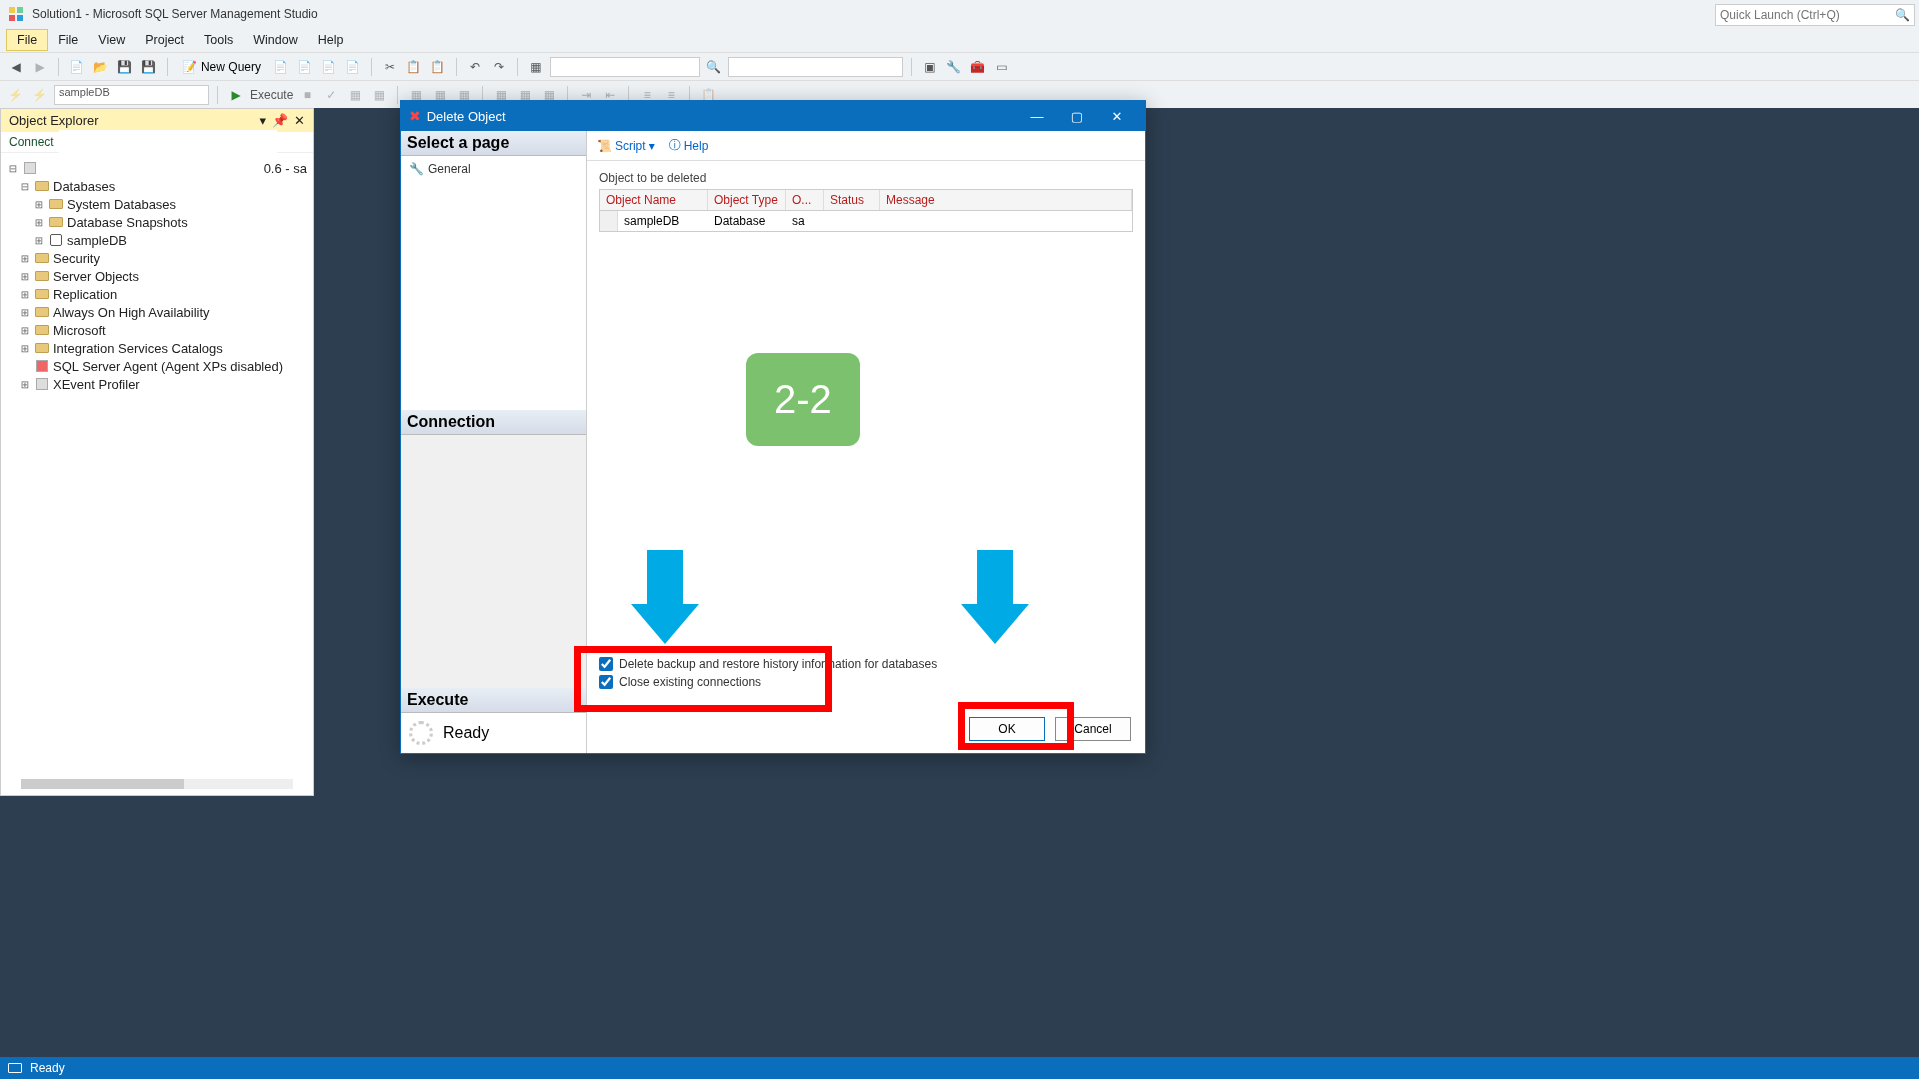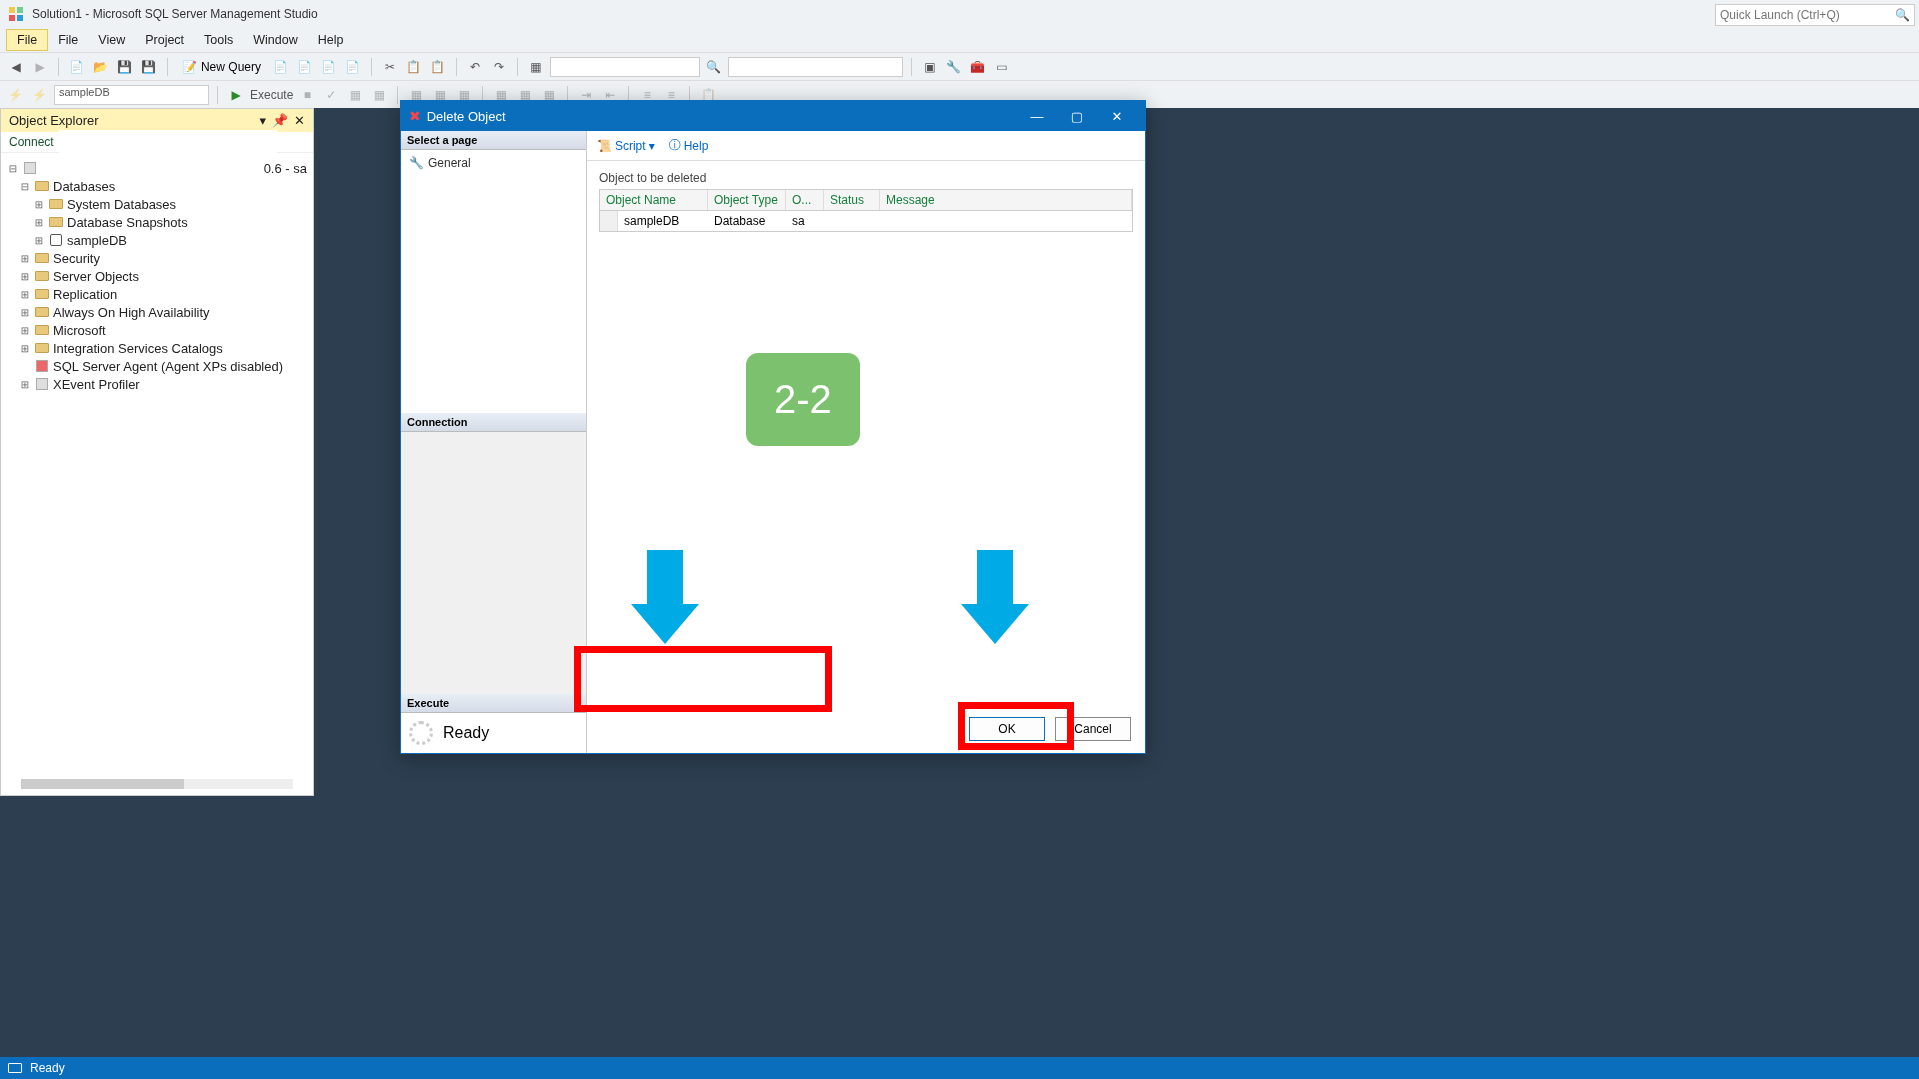--- a/index.html
+++ b/index.html
@@ -50,35 +50,35 @@
 .explorer-scroll .thumb { width: 60%; height: 100%; background: #ccc; }
 
 
 .dialog { position: absolute; top: -8px; left: 400px; width: 746px; height: 654px; background: #fff; box-shadow: 0 4px 20px rgba(0,0,0,0.3); border: 1px solid #0a6ebd; }
 .dialog-titlebar { background: #0a6ebd; color: #fff; height: 30px; display: flex; align-items: center; padding: 0 8px; font-size: 13px; }
 .dialog-titlebar .dlg-icon { margin-right: 6px; color: #ff4444; font-size: 14px; }
 .dialog-titlebar .spacer { flex: 1; }
 .dialog-titlebar .winbtn { width: 40px; height: 30px; display: flex; align-items: center; justify-content: center; cursor: pointer; }
 .dialog-body { display: flex; height: calc(100% - 30px); }
 .dialog-left { width: 186px; border-right: 1px solid #ccc; display: flex; flex-direction: column; }
-.dlg-section-head { background: linear-gradient(#e8eef5, #d5dce8); padding: 3px 6px; font-size: 11px; font-weight: 600; border-bottom: 1px solid #bbb; }
+.dlg-section-head { background: linear-gradient(#e8eef5, #d5dce8); padding: 3px 6px; font-size: 16px; font-weight: 600; border-bottom: 1px solid #bbb; }
 .dlg-section-body { flex: 1; padding: 4px 8px; font-size: 12px; color: #333; }
 .dlg-section-body.conn { background: #f0f0f0; min-height: 130px; }
 .dlg-section-body .page-item { display: flex; align-items: center; gap: 4px; padding: 2px 0; }
 .progress-row { display: flex; align-items: center; gap: 10px; padding: 8px; }
 .spinner { width: 24px; height: 24px; border: 3px dotted #ccc; border-radius: 50%; }
 
 .dialog-right { flex: 1; display: flex; flex-direction: column; }
 .dlg-toolbar { padding: 6px 10px; font-size: 12px; color: #333; border-bottom: 1px solid #ddd; display: flex; gap: 14px; align-items: center; }
 .dlg-toolbar .link { color: #0066cc; cursor: pointer; display: flex; align-items: center; gap: 3px; }
 .dlg-content { padding: 10px 12px; font-size: 12px; flex: 1; position: relative; }
 .dlg-label { color: #444; margin-bottom: 4px; }
 .dlg-grid { border: 1px solid #ccc; }
 .dlg-grid-head { display: flex; background: #f5f5f5; border-bottom: 1px solid #ccc; }
-.dlg-grid-head .col { padding: 3px 6px; border-right: 1px solid #ddd; font-size: 12px; color: #15803d; }
+.dlg-grid-head .col { padding: 3px 6px; border-right: 1px solid #ddd; font-size: 12px; color: #b91c1c; }
 .dlg-grid-row { display: flex; }
 .dlg-grid-row .col { padding: 3px 6px; font-size: 12px; }
 .col-name { width: 108px; }
 .col-type { width: 78px; }
 .col-owner { width: 38px; }
 .col-status { width: 56px; }
 .col-msg { flex: 1; }
 .dlg-grid-row .rowhead { width: 18px; background: #f0f0f0; border-right: 1px solid #ddd; }
 
 
@@ -365,20 +365,30 @@
             <div class="dlg-grid-row">
               <div class="rowhead"></div>
               <div class="col" style="width:90px;">sampleDB</div>
               <div class="col col-type">Database</div>
               <div class="col col-owner">sa</div>
               <div class="col col-status"></div>
               <div class="col col-msg"></div>
             </div>
           </div>
 
+          <div style="position:absolute; left:12px; bottom:62px;">
+            <label class="chkrow">
+              <input type="checkbox" checked="" style="">
+              <span>Delete backup and restore history information for databases</span>
+            </label>
+            <label class="chkrow">
+              <input type="checkbox" checked="" style="">
+              <span>Close existing connections</span>
+            </label>
+          </div>
 
           <div class="dlg-buttons">
             <button class="primary">OK</button>
             <button>Cancel</button>
           </div>
         </div>
       </div>
     </div>
   </div>
 

